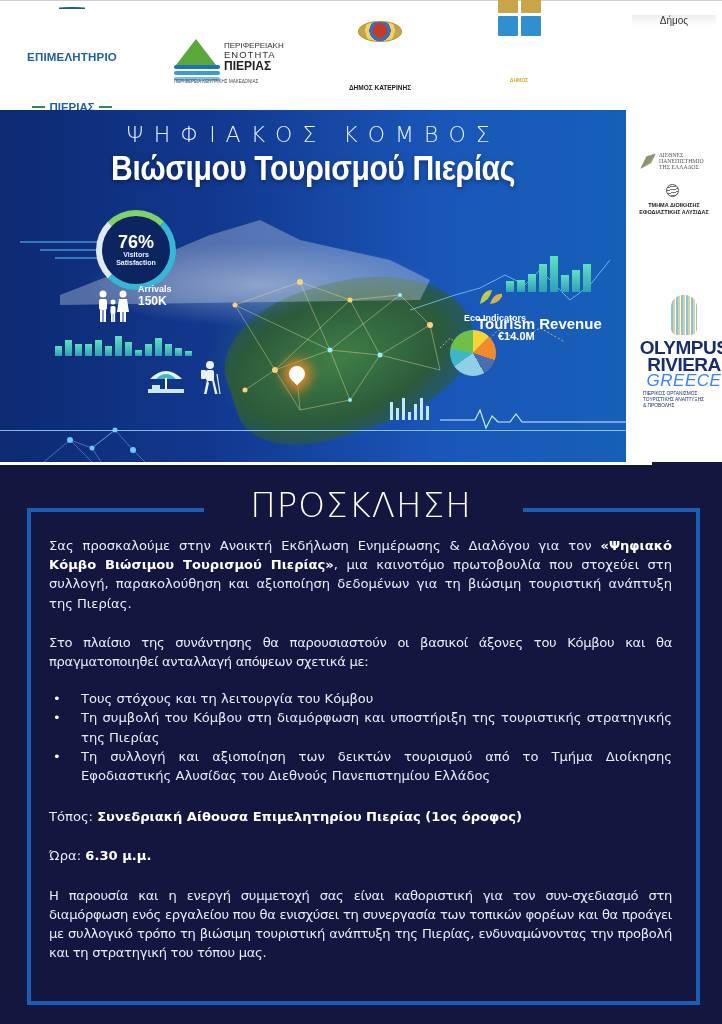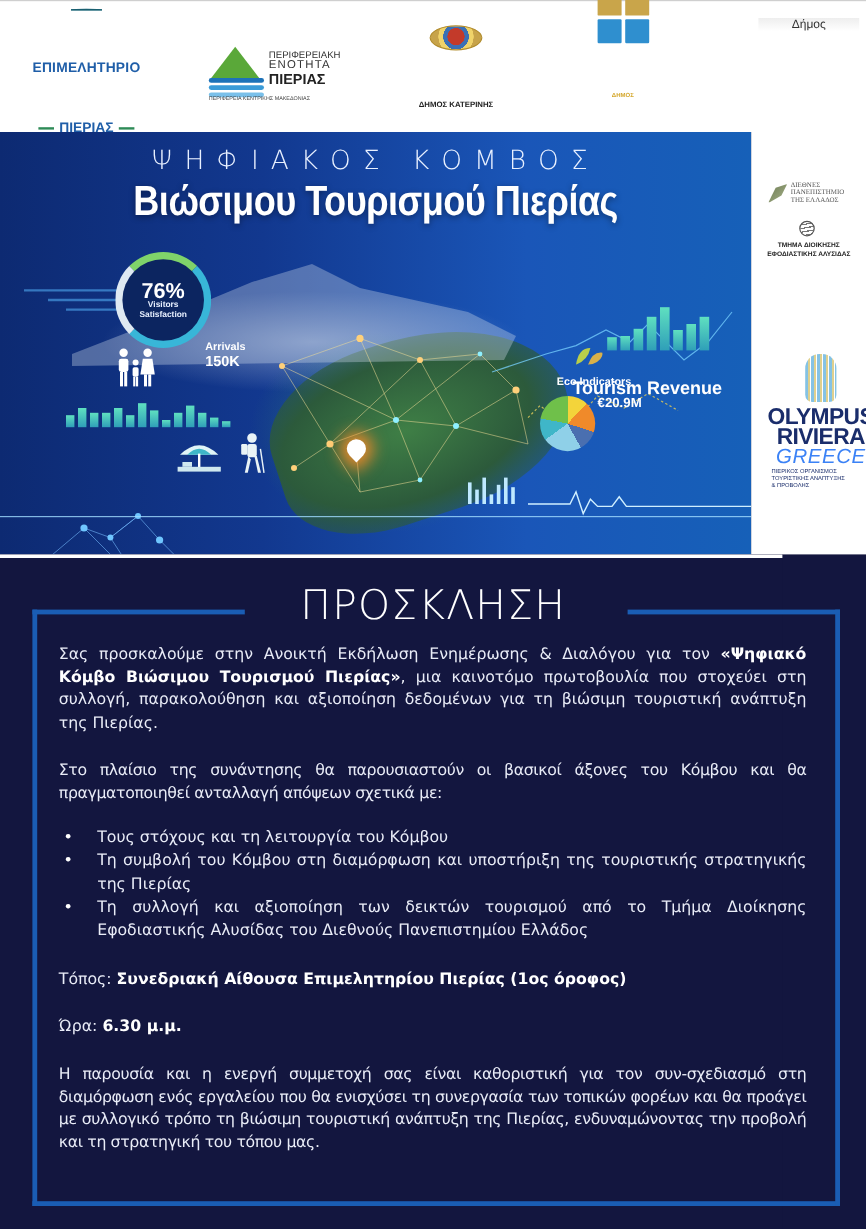--- a/index.html
+++ b/index.html
@@ -237,21 +237,21 @@
       <circle cx="18" cy="12" r="2.5"></circle>
         <rect x="15.5" y="16" width="5" height="8" rx="1.5"></rect>
         <rect x="16" y="24" width="1.8" height="8"></rect>
         <rect x="18.3" y="24" width="1.8" height="8"></rect>
       <circle cx="28" cy="4" r="3.5"></circle>
         <path d="M24 9 L32 9 L34 22 L22 22 Z"></path>
         <rect x="25" y="22" width="2.5" height="10"></rect>
         <rect x="28.5" y="22" width="2.5" height="10"></rect>
     </g>
   </svg>
-  <div class="arrivals" style="top:174px;margin-left:33px;">
+  <div class="arrivals" style="top:174px;">
     <div class="a1">Arrivals</div>
     <div class="a2">150K</div>
   </div>
 
   <div class="bars" style="left:55px;top:222px;height:24px;">
     <span style="height:10px"></span>
       <span style="height:16px"></span>
       <span style="height:12px"></span>
       <span style="height:12px"></span>
       <span style="height:16px"></span>
@@ -279,21 +279,21 @@
         <rect x="10" y="10" width="8" height="11" rx="2"></rect>
         <rect x="5" y="10" width="5" height="9" rx="1"></rect>
       <path d="M11 20 L8 34 L10.5 34 L13 23 Z"></path>
         <path d="M16 20 L19 34 L21.5 34 L18 20 Z"></path>
     </g>
     <path d="M21 14 L24 34" stroke="#e9f3f6" stroke-width="1.2"></path>
   </svg>
 
   <div class="rev">Tourism Revenue</div>
   <div class="pie"></div>
-  <div class="rev-val">€20.9M</div>
+  <div class="rev-val">€14.0M</div>
 
   <div class="bars" style="left:506px;top:142px;height:40px;">
     <span style="height:11px;width:8px"></span>
       <span style="height:12px;width:8px"></span>
       <span style="height:18px;width:8px"></span>
       <span style="height:28px;width:8px"></span>
       <span style="height:36px;width:8px"></span>
       <span style="height:17px;width:8px"></span>
       <span style="height:22px;width:8px"></span>
       <span style="height:28px;width:8px"></span>

